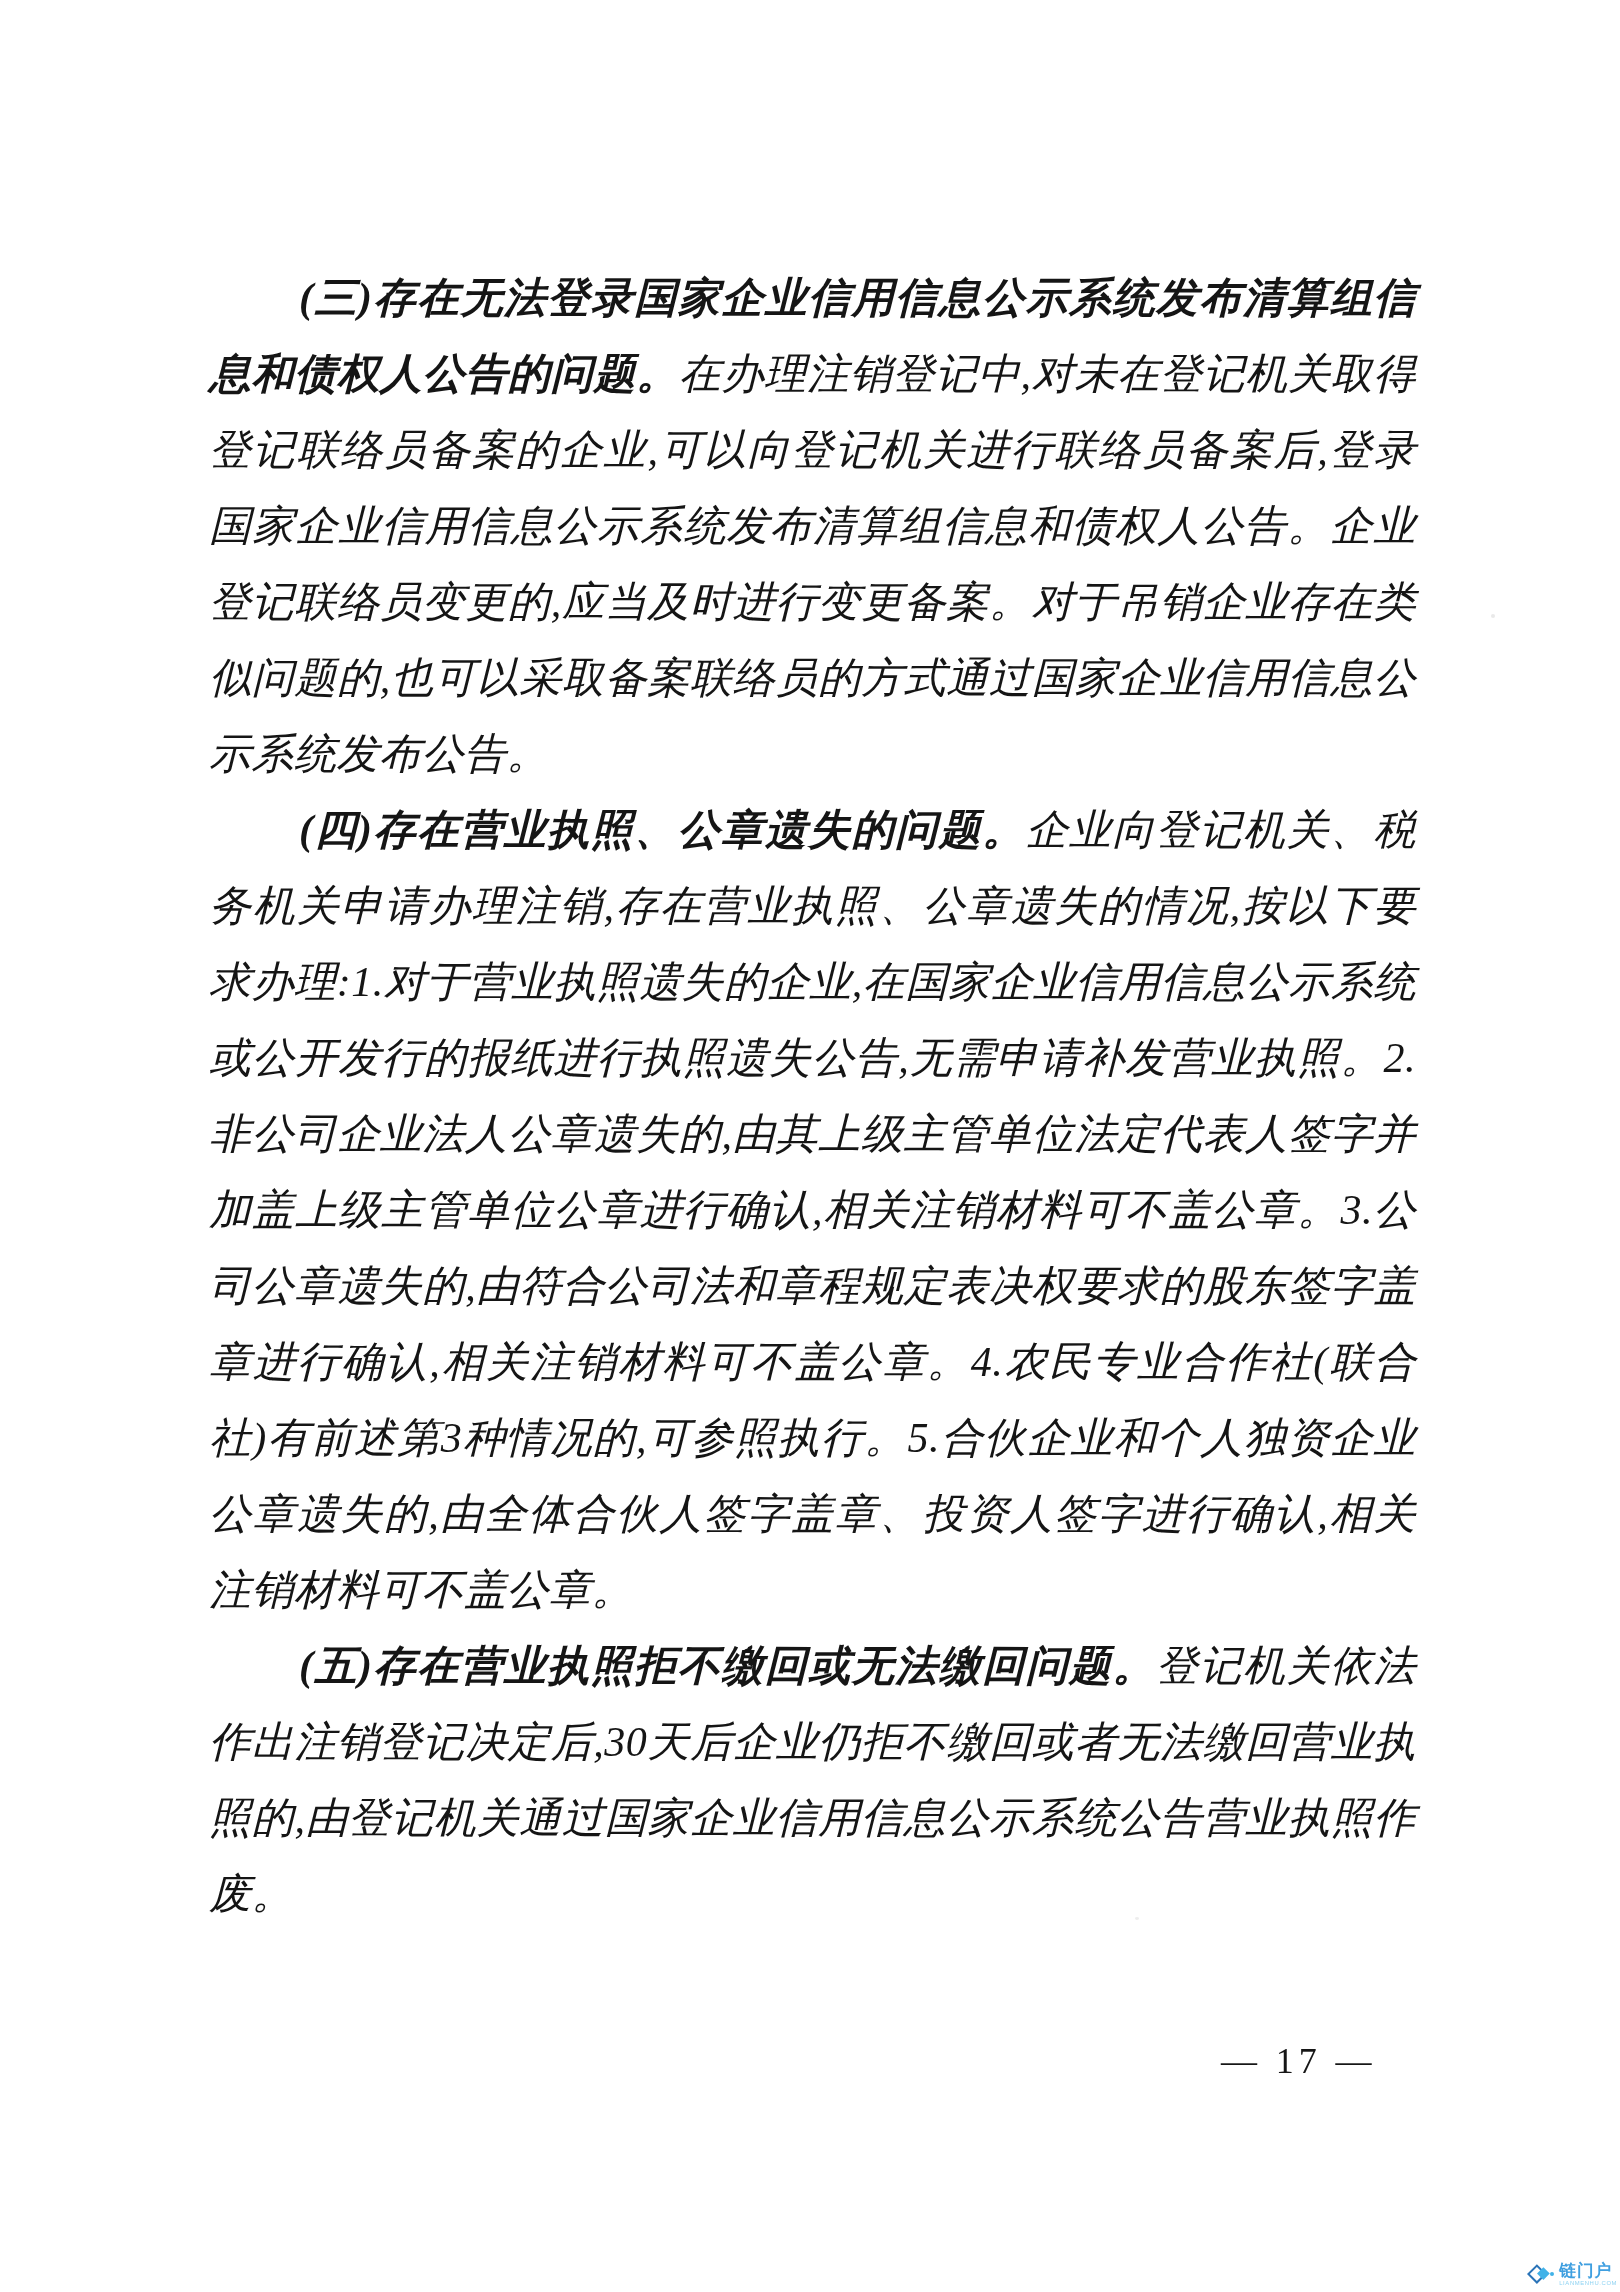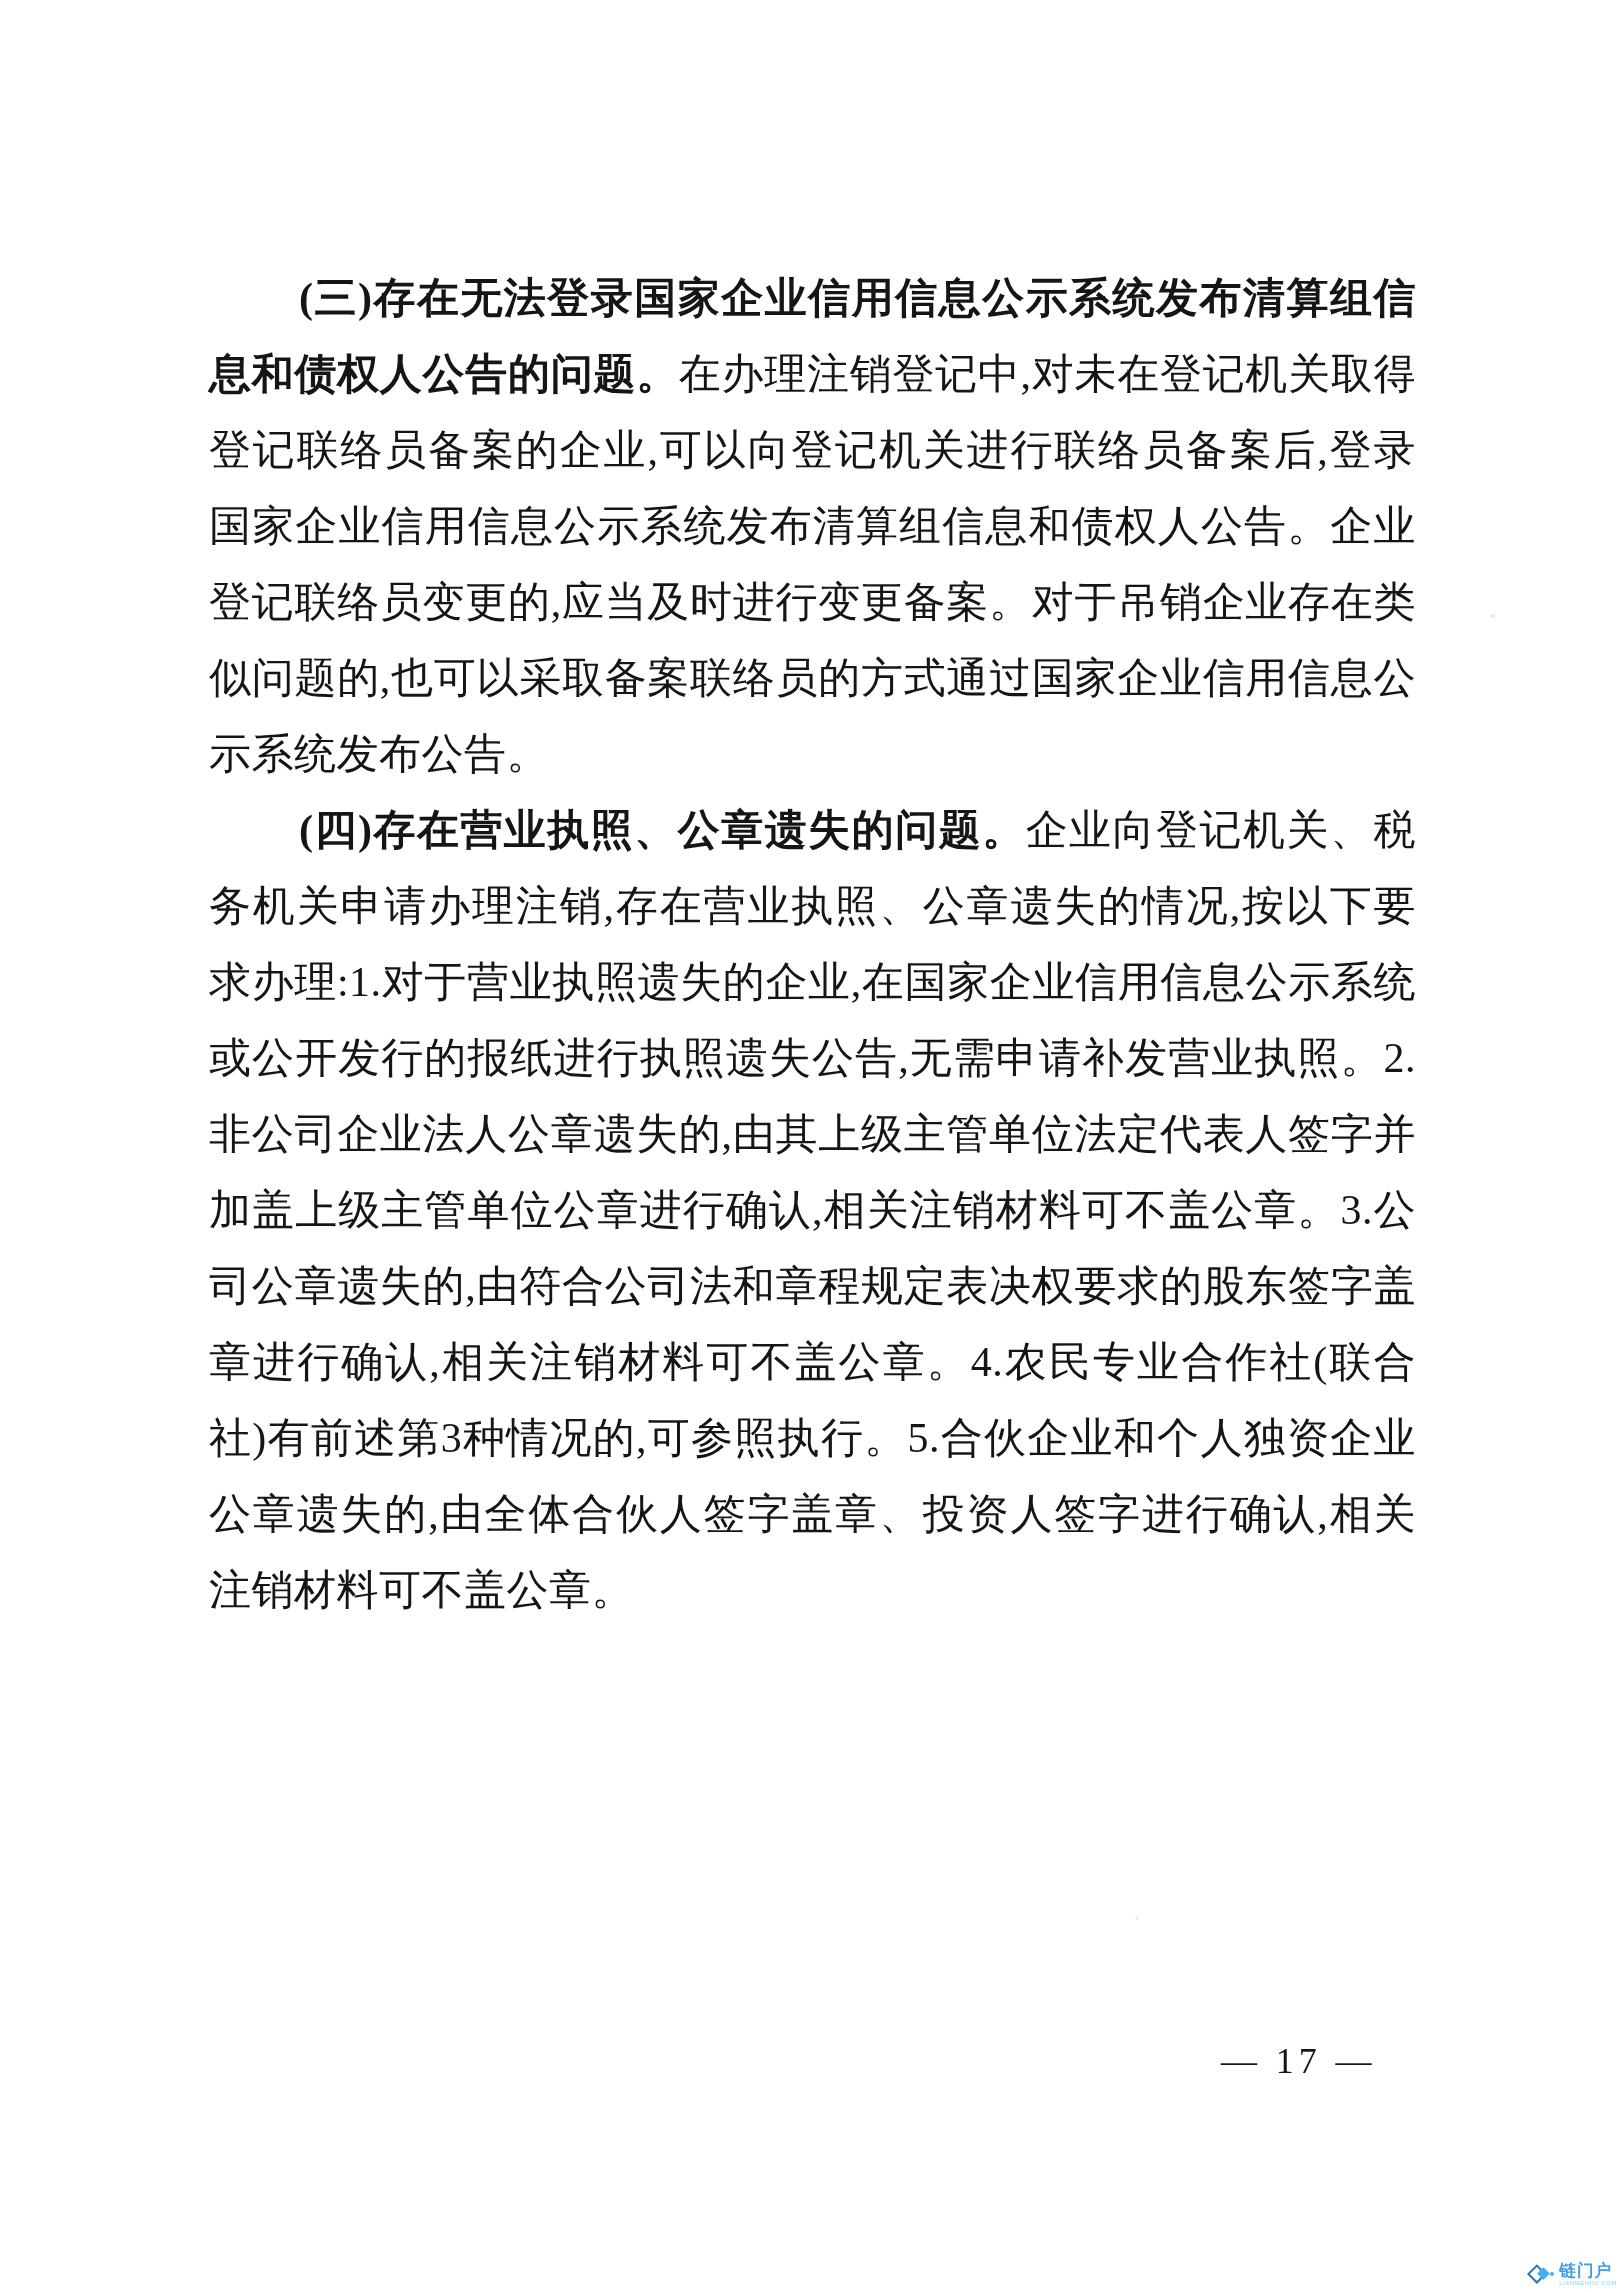--- a/index.html
+++ b/index.html
@@ -23,20 +23,21 @@
     width: 1207px;
     font-size: 42px;
     line-height: 76px;
     letter-spacing: 0.5px;
     color: #151515;
     text-align: justify;
   }
   .doc-body p {
     margin: 0;
     text-indent: 90px;
+    font-style: italic;
   }
   .seg { font-weight: 400; }
   .seg.bold { font-weight: 700; }
 
   
   .page-number {
     position: absolute;
     left: 1221px;
     top: 2041px;
     font-size: 36px;
@@ -118,20 +119,21 @@
   }
 </style>
 </head>
 <body>
 
 <div class="page">
 
   <div class="doc-body" id="doc-body">
       <p><span class="seg bold">(三)存在无法登录国家企业信用信息公示系统发布清算组信息和债权人公告的问题。</span><span class="seg">在办理注销登记中,对未在登记机关取得登记联络员备案的企业,可以向登记机关进行联络员备案后,登录国家企业信用信息公示系统发布清算组信息和债权人公告。企业登记联络员变更的,应当及时进行变更备案。对于吊销企业存在类似问题的,也可以采取备案联络员的方式通过国家企业信用信息公示系统发布公告。</span></p>
       <p><span class="seg bold">(四)存在营业执照、公章遗失的问题。</span><span class="seg">企业向登记机关、税务机关申请办理注销,存在营业执照、公章遗失的情况,按以下要求办理:1.对于营业执照遗失的企业,在国家企业信用信息公示系统或公开发行的报纸进行执照遗失公告,无需申请补发营业执照。2.非公司企业法人公章遗失的,由其上级主管单位法定代表人签字并加盖上级主管单位公章进行确认,相关注销材料可不盖公章。3.公司公章遗失的,由符合公司法和章程规定表决权要求的股东签字盖章进行确认,相关注销材料可不盖公章。4.农民专业合作社(联合社)有前述第3种情况的,可参照执行。5.合伙企业和个人独资企业公章遗失的,由全体合伙人签字盖章、投资人签字进行确认,相关注销材料可不盖公章。</span></p>
+      <p><span class="seg bold">(五)存在营业执照拒不缴回或无法缴回问题。</span><span class="seg">登记机关依法作出注销登记决定后,30天后企业仍拒不缴回或者无法缴回营业执照的,由登记机关通过国家企业信用信息公示系统公告营业执照作废。</span></p>
     </div>
 
   <div class="speck s1"></div>
   <div class="speck s2"></div>
 
   <div class="page-number">— 17 —</div>
 
   <div class="watermark">
     <div class="wm-logo">
       <span class="wm-diamond-outer"></span>

